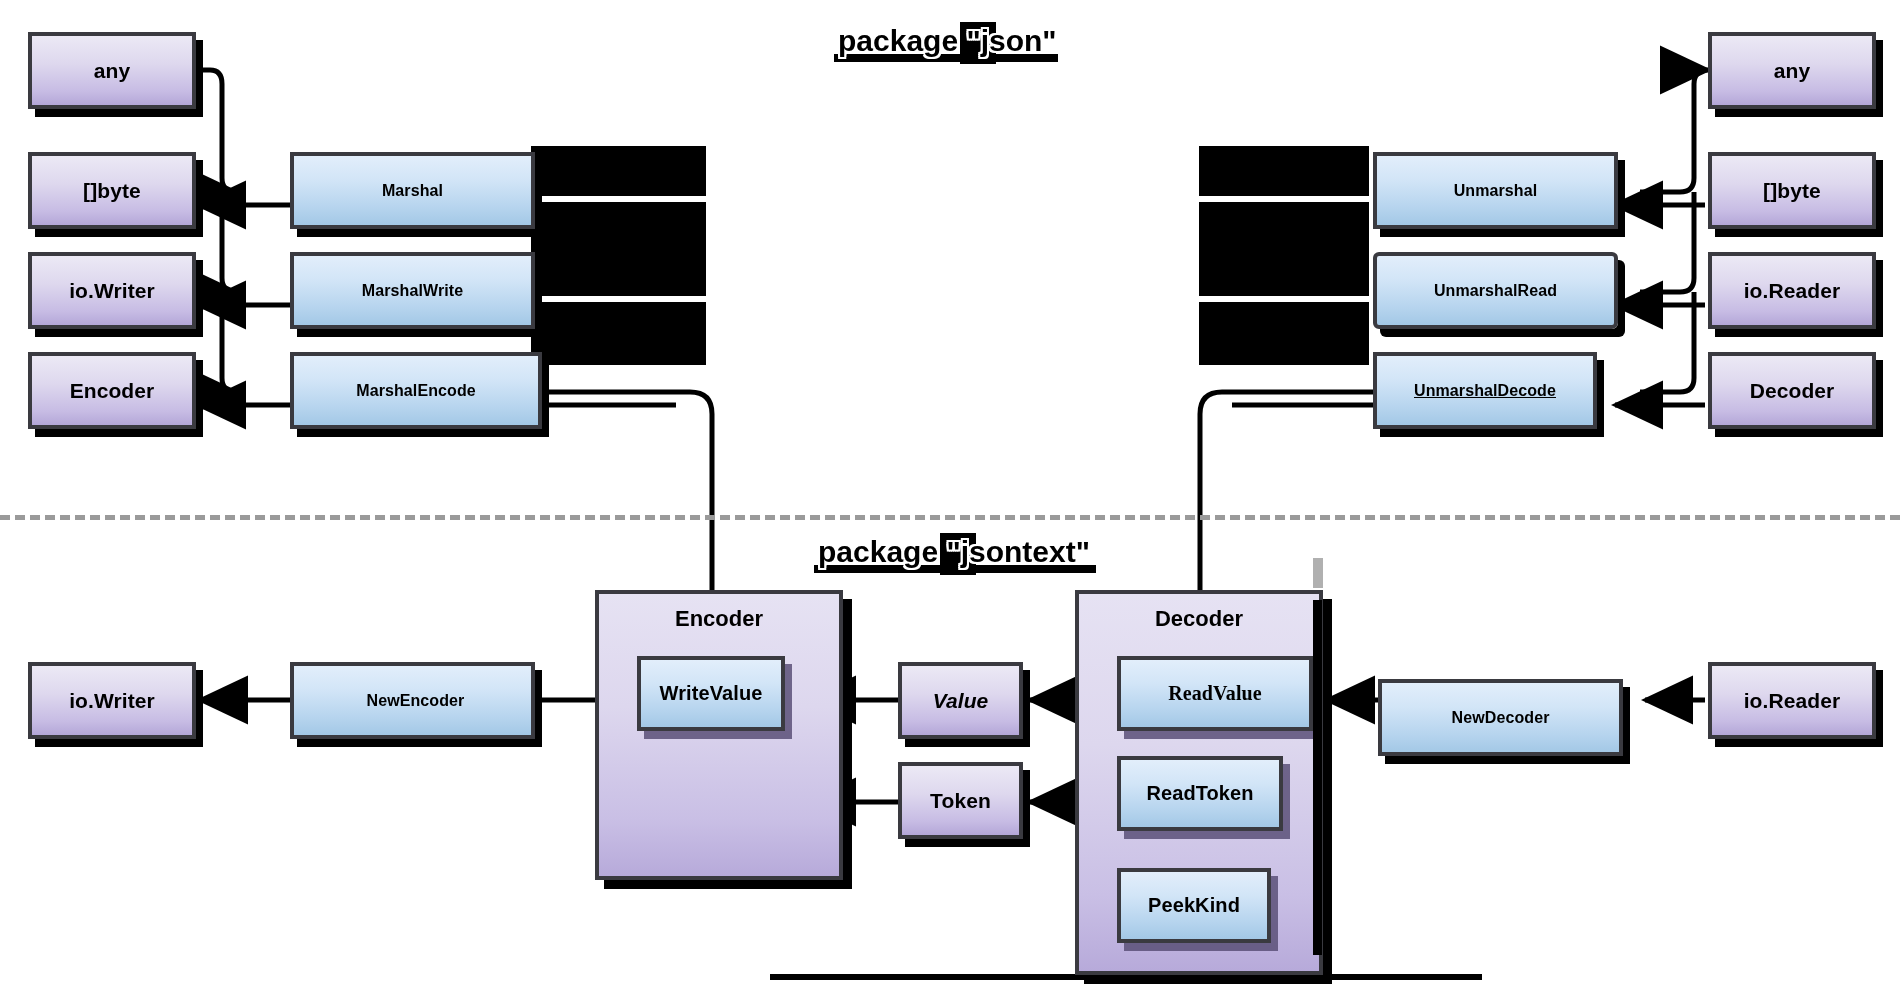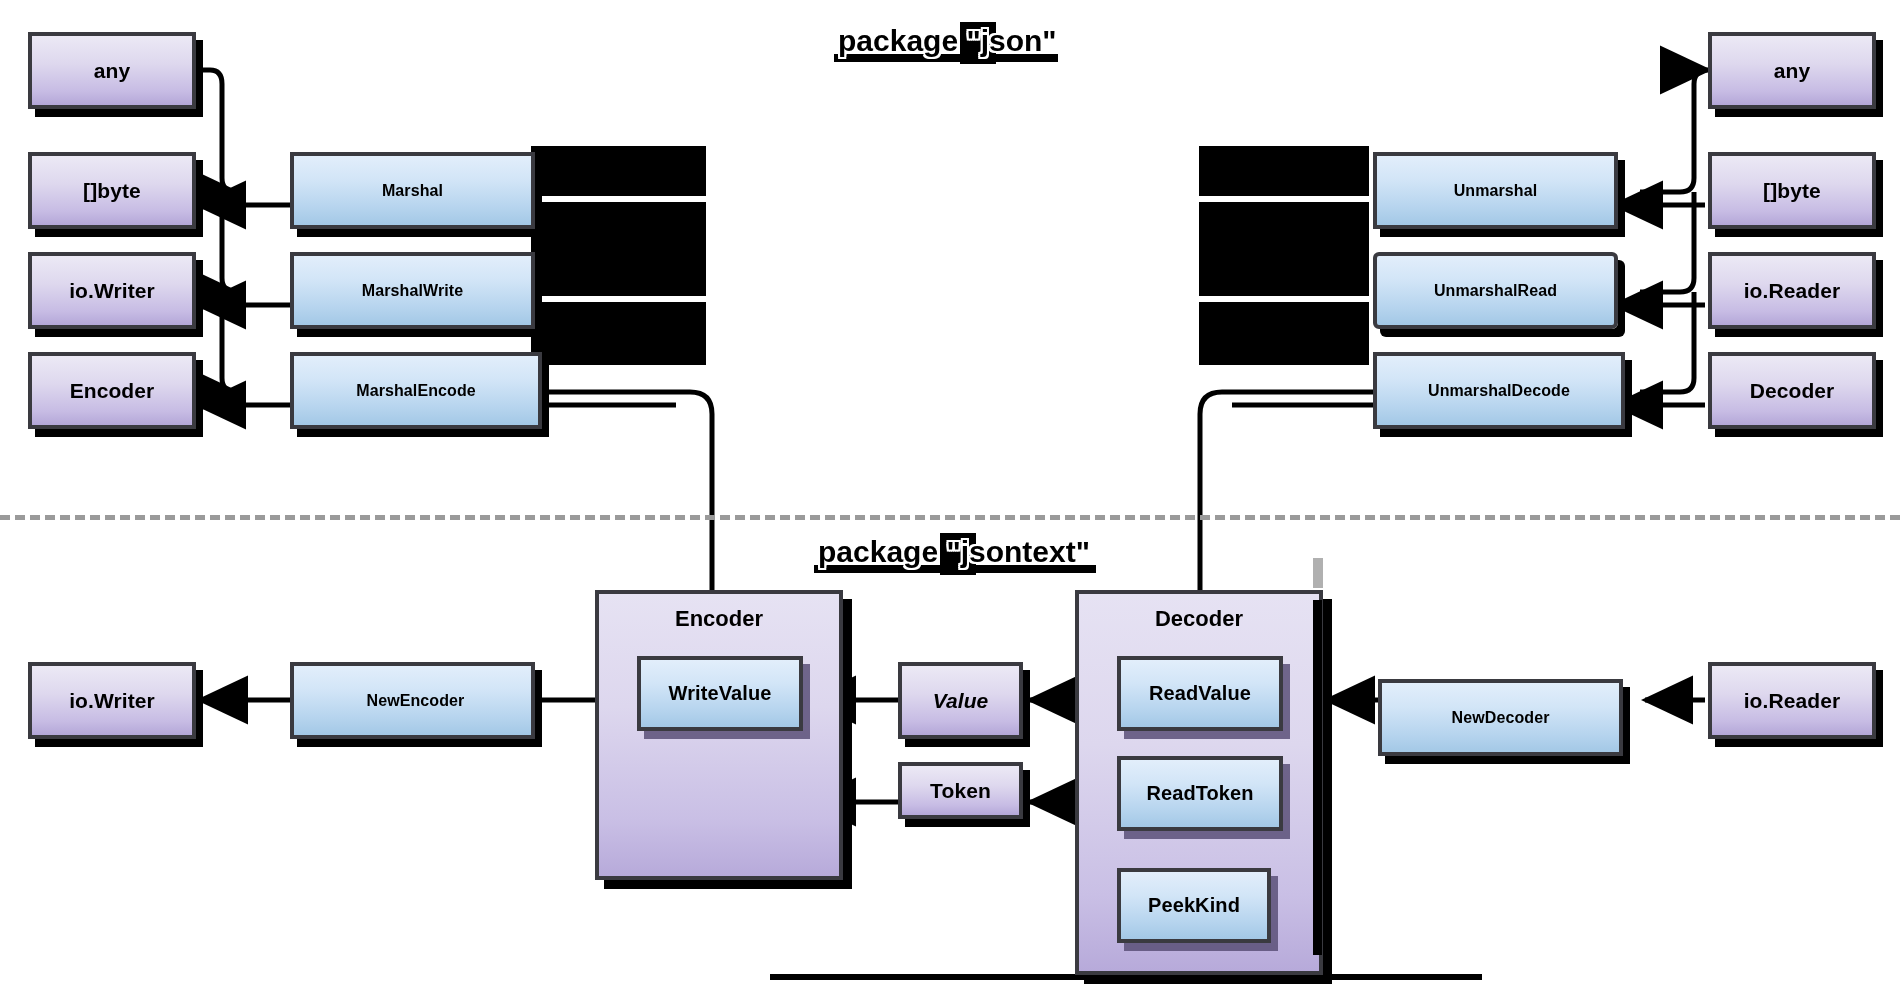--- a/index.html
+++ b/index.html
@@ -203,68 +203,68 @@
   <div class="node func" style="left:290px;top:352px;width:252px;height:77px;">
     <span class="lbl">MarshalEncode</span>
   </div>
 
   <div class="node func" style="left:1373px;top:152px;width:245px;height:77px;">
     <span class="lbl">Unmarshal</span>
   </div>
   <div class="node func" style="left:1373px;top:252px;width:245px;height:77px;border-radius:6px;">
     <span class="lbl">UnmarshalRead</span>
   </div>
-  <div class="node func" style="left:1373px;top:352px;width:252px;height:77px;">
+  <div class="node func" style="left:1373px;top:352px;width:224px;height:77px;text-decoration:underline;">
     <span class="lbl">UnmarshalDecode</span>
   </div>
 
   <div class="node type" style="left:1708px;top:32px;width:168px;height:77px;">
     <span class="lbl">any</span>
   </div>
   <div class="node type" style="left:1708px;top:152px;width:168px;height:77px;">
     <span class="lbl">[]byte</span>
   </div>
   <div class="node type" style="left:1708px;top:252px;width:168px;height:77px;">
     <span class="lbl">io.Reader</span>
   </div>
   <div class="node type" style="left:1708px;top:352px;width:168px;height:77px;">
     <span class="lbl">Decoder</span>
   </div>
 
   <div class="group" style="left:595px;top:590px;width:248px;height:290px;">
     <span class="gtitle">Encoder</span>
-    <div class="node func" style="left:38px;top:62px;width:166px;height:75px;font-size:20px;">
+    <div class="node func" style="left:38px;top:62px;width:148px;height:75px;font-size:20px;">
       <span class="lbl">WriteValue</span>
     </div>
   </div>
 
   <div class="group" style="left:1075px;top:590px;width:248px;height:385px;">
     <span class="gtitle">Decoder</span>
-    <div class="node func" style="left:38px;top:62px;width:166px;height:75px;font-size:20px;">
+    <div class="node func" style="left:38px;top:62px;width:196px;height:75px;font-size:20px;font-family:Liberation Serif, serif;">
       <span class="lbl">ReadValue</span>
     </div>
     <div class="node func" style="left:38px;top:162px;width:166px;height:75px;font-size:20px;">
       <span class="lbl">ReadToken</span>
     </div>
     <div class="node func" style="left:38px;top:274px;width:154px;height:75px;font-size:20px;">
       <span class="lbl">PeekKind</span>
     </div>
   </div>
 
   <div class="node type" style="left:28px;top:662px;width:168px;height:77px;">
     <span class="lbl">io.Writer</span>
   </div>
   <div class="node func" style="left:290px;top:662px;width:245px;height:77px;padding-left:6px;">
     <span class="lbl">NewEncoder</span>
   </div>
 
   <div class="node type" style="left:898px;top:662px;width:125px;height:77px;font-style:italic;">
     <span class="lbl">Value</span>
   </div>
-  <div class="node type" style="left:898px;top:762px;width:125px;height:57px;">
+  <div class="node type" style="left:898px;top:762px;width:125px;height:77px;">
     <span class="lbl">Token</span>
   </div>
 
   <div class="node func" style="left:1378px;top:662px;width:245px;height:77px;margin-top:17px;">
     <span class="lbl">NewDecoder</span>
   </div>
   <div class="node type" style="left:1708px;top:662px;width:168px;height:77px;">
     <span class="lbl">io.Reader</span>
   </div>
 

